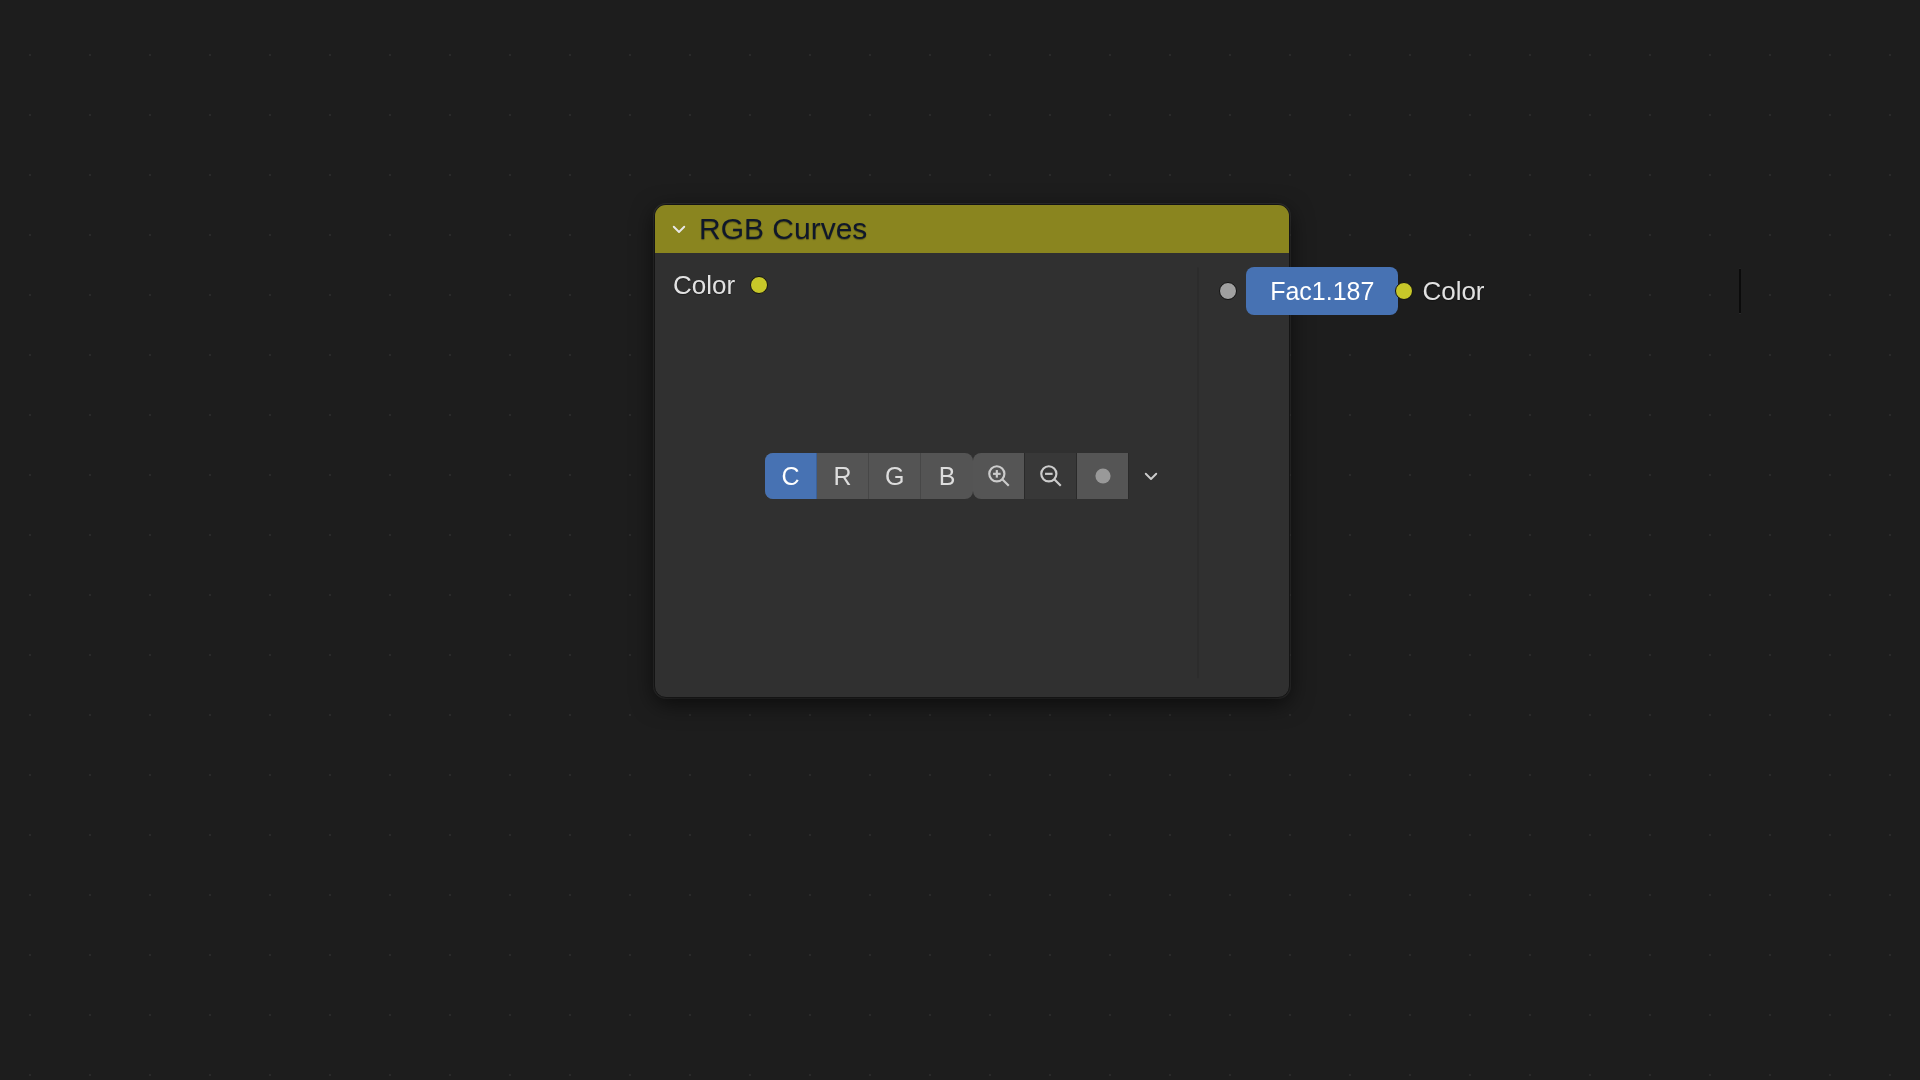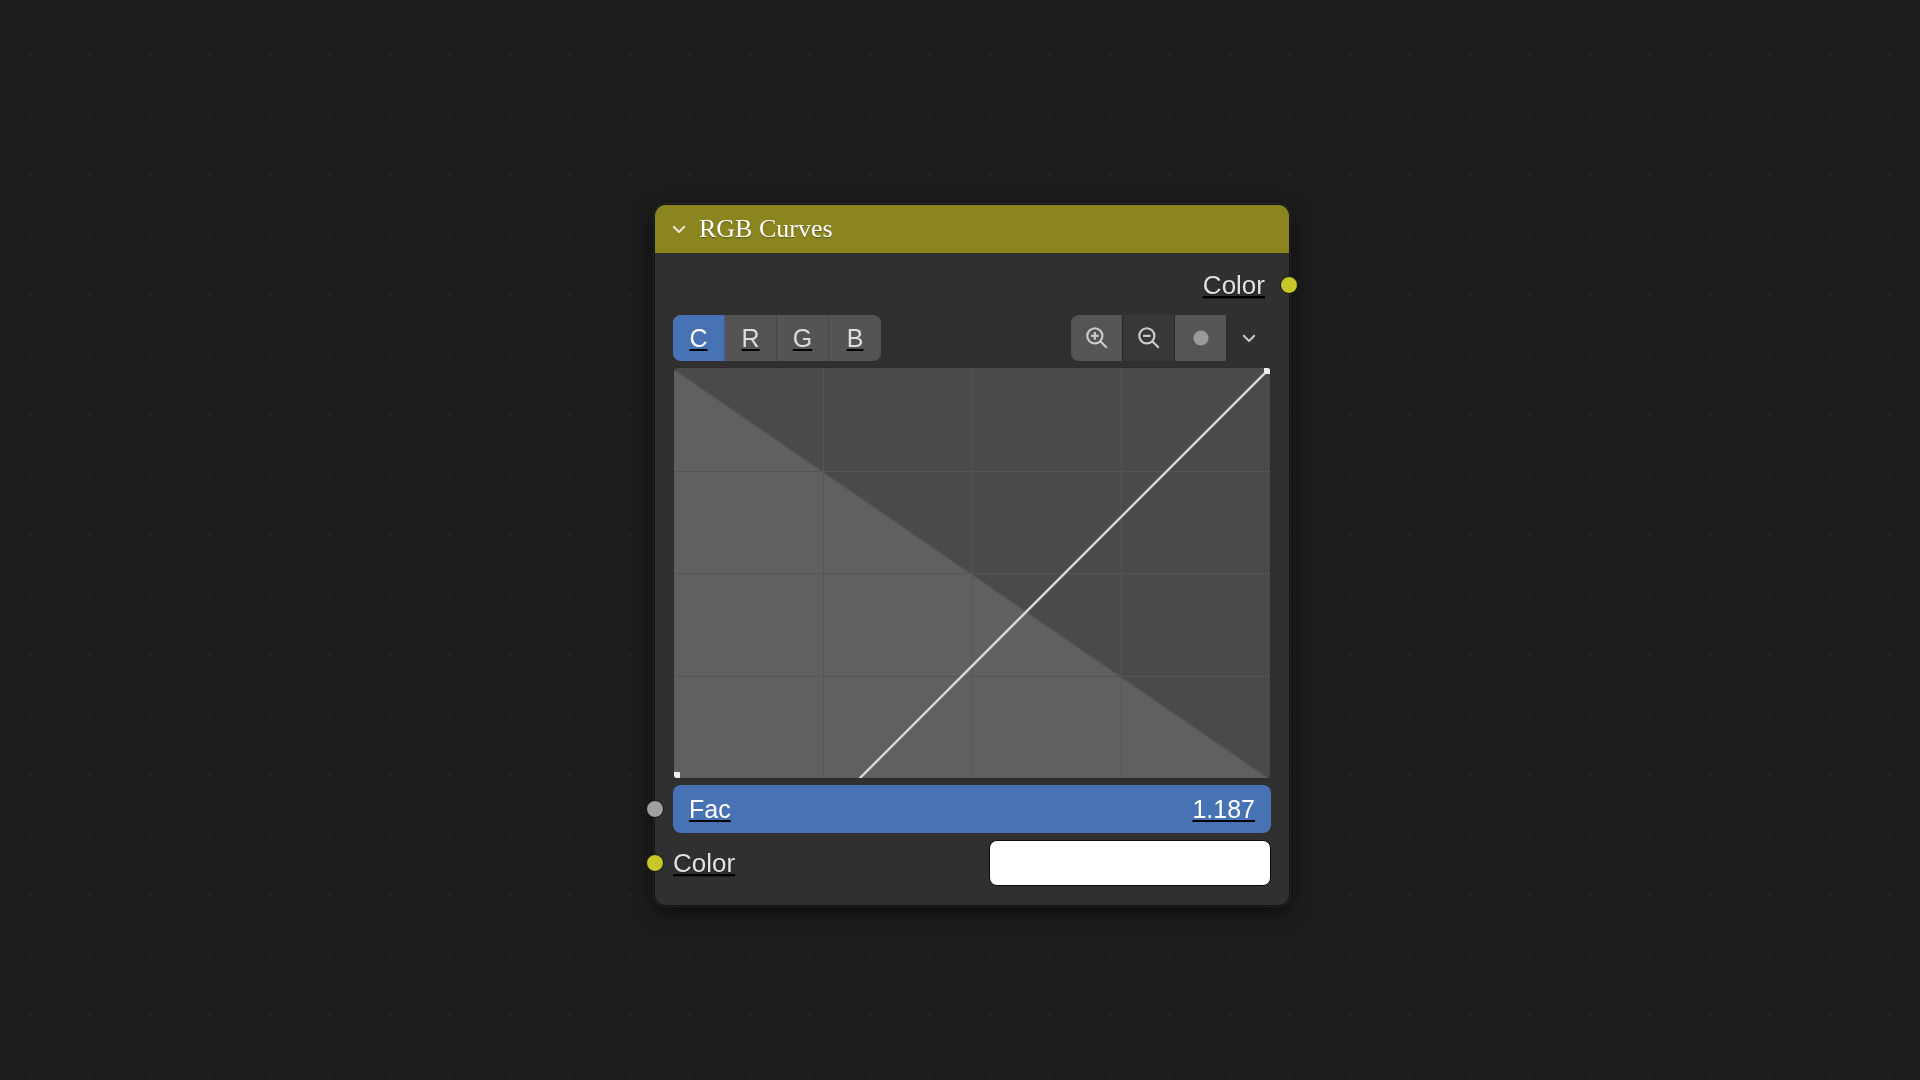--- a/index.html
+++ b/index.html
@@ -52,33 +52,31 @@
       width: 20px;
       height: 20px;
       display: flex;
       align-items: center;
       justify-content: center;
       color: #e8e8e8;
     }
     .collapse-icon svg { width: 18px; height: 18px; }
 
     .node-title {
-      color: #ffffff;
-      font-size: 26px;
+      color: #0f172a;
+      font-size: 30px;
       font-weight: 400;
       text-shadow: 0 1px 1px rgba(0,0,0,0.35);
-      font-family: Liberation Serif, serif;
     }
 
     .node-body {
       padding: 14px 18px 18px 18px;
       display: flex;
-      flex-direction: column;
-      gap: 6px;
-      text-decoration: underline;
+      flex-direction: row;
+      gap: 24px;
     }
 
     
     .output-row {
       display: flex;
       justify-content: flex-end;
       align-items: center;
       position: relative;
       height: 36px;
     }
@@ -204,23 +202,24 @@
 
     
     .fac-row {
       position: relative;
       background: #4772b3;
       border-radius: 8px;
       height: 48px;
       display: flex;
       align-items: center;
       justify-content: space-between;
-      padding: 0 16px;
+      padding: 0 24px;
       color: #fff;
       font-size: 25px;
+      margin-left: 23px;
     }
 
     
     .color-row {
       position: relative;
       height: 48px;
       display: flex;
       align-items: center;
       gap: 12px;
     }

